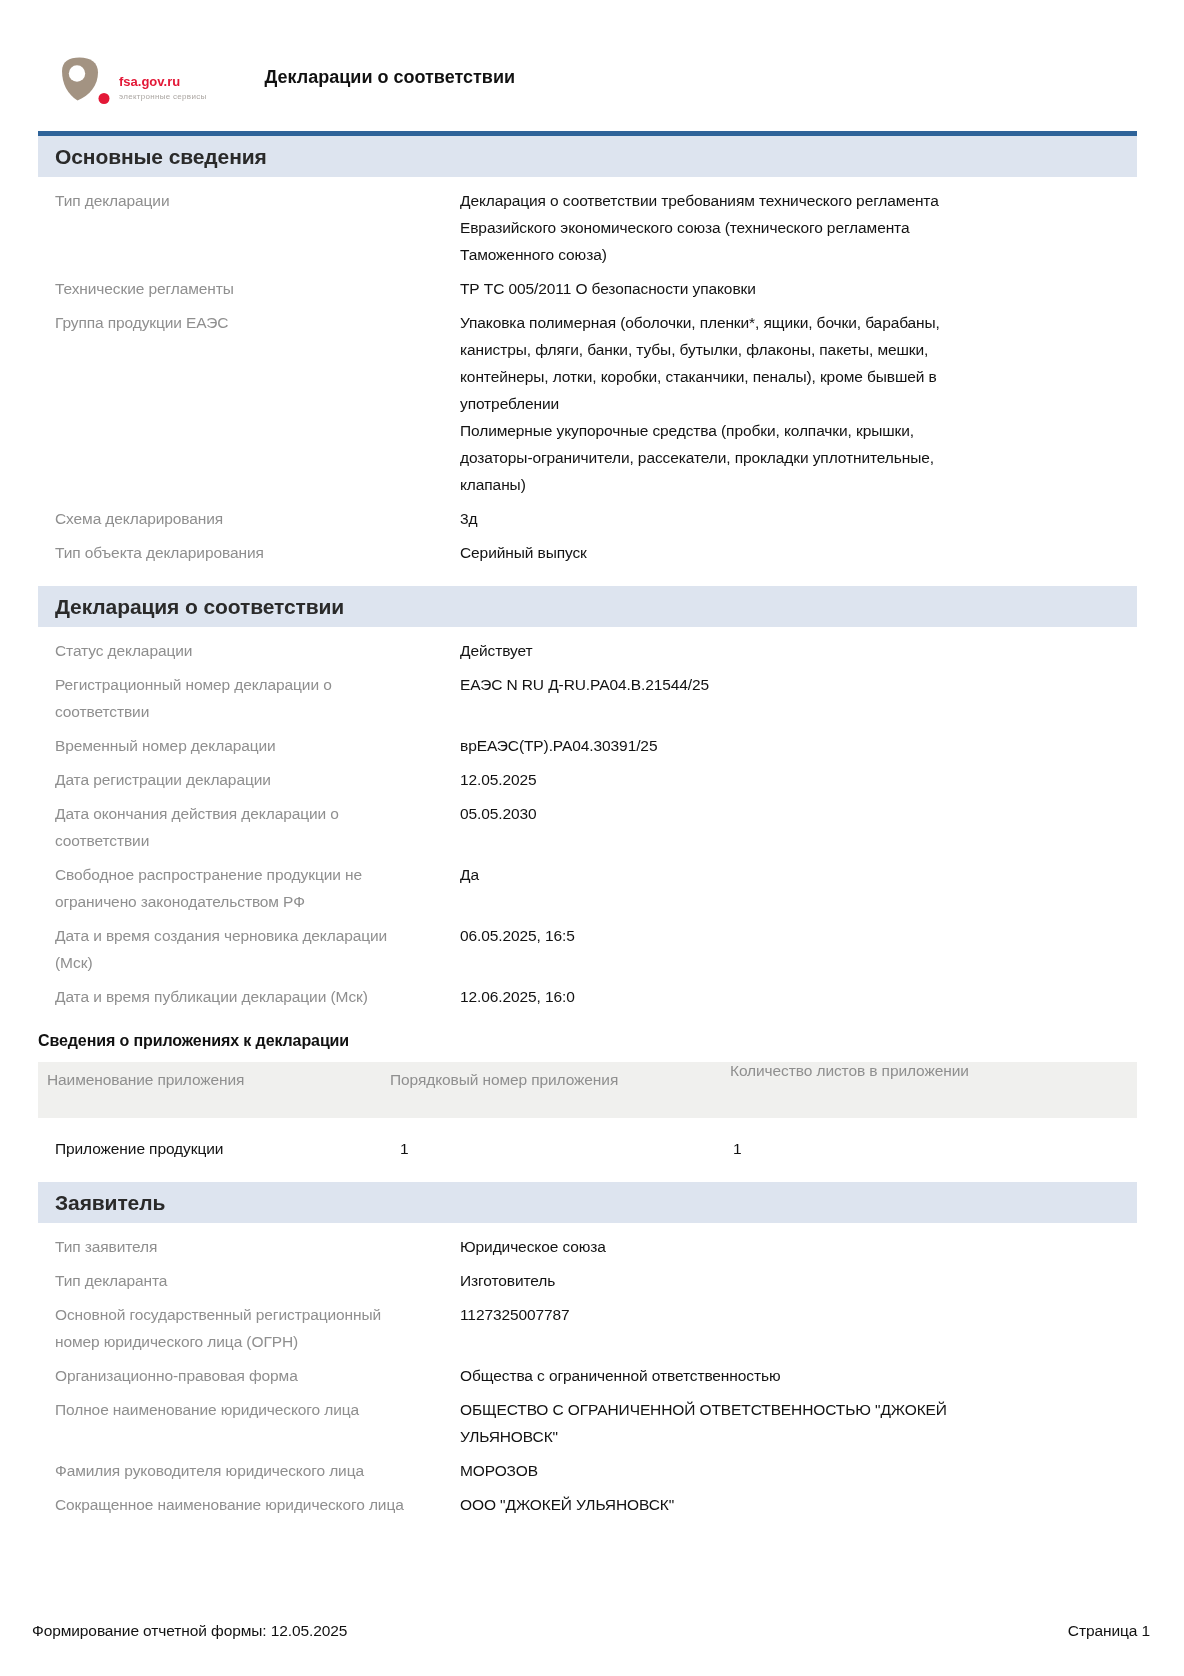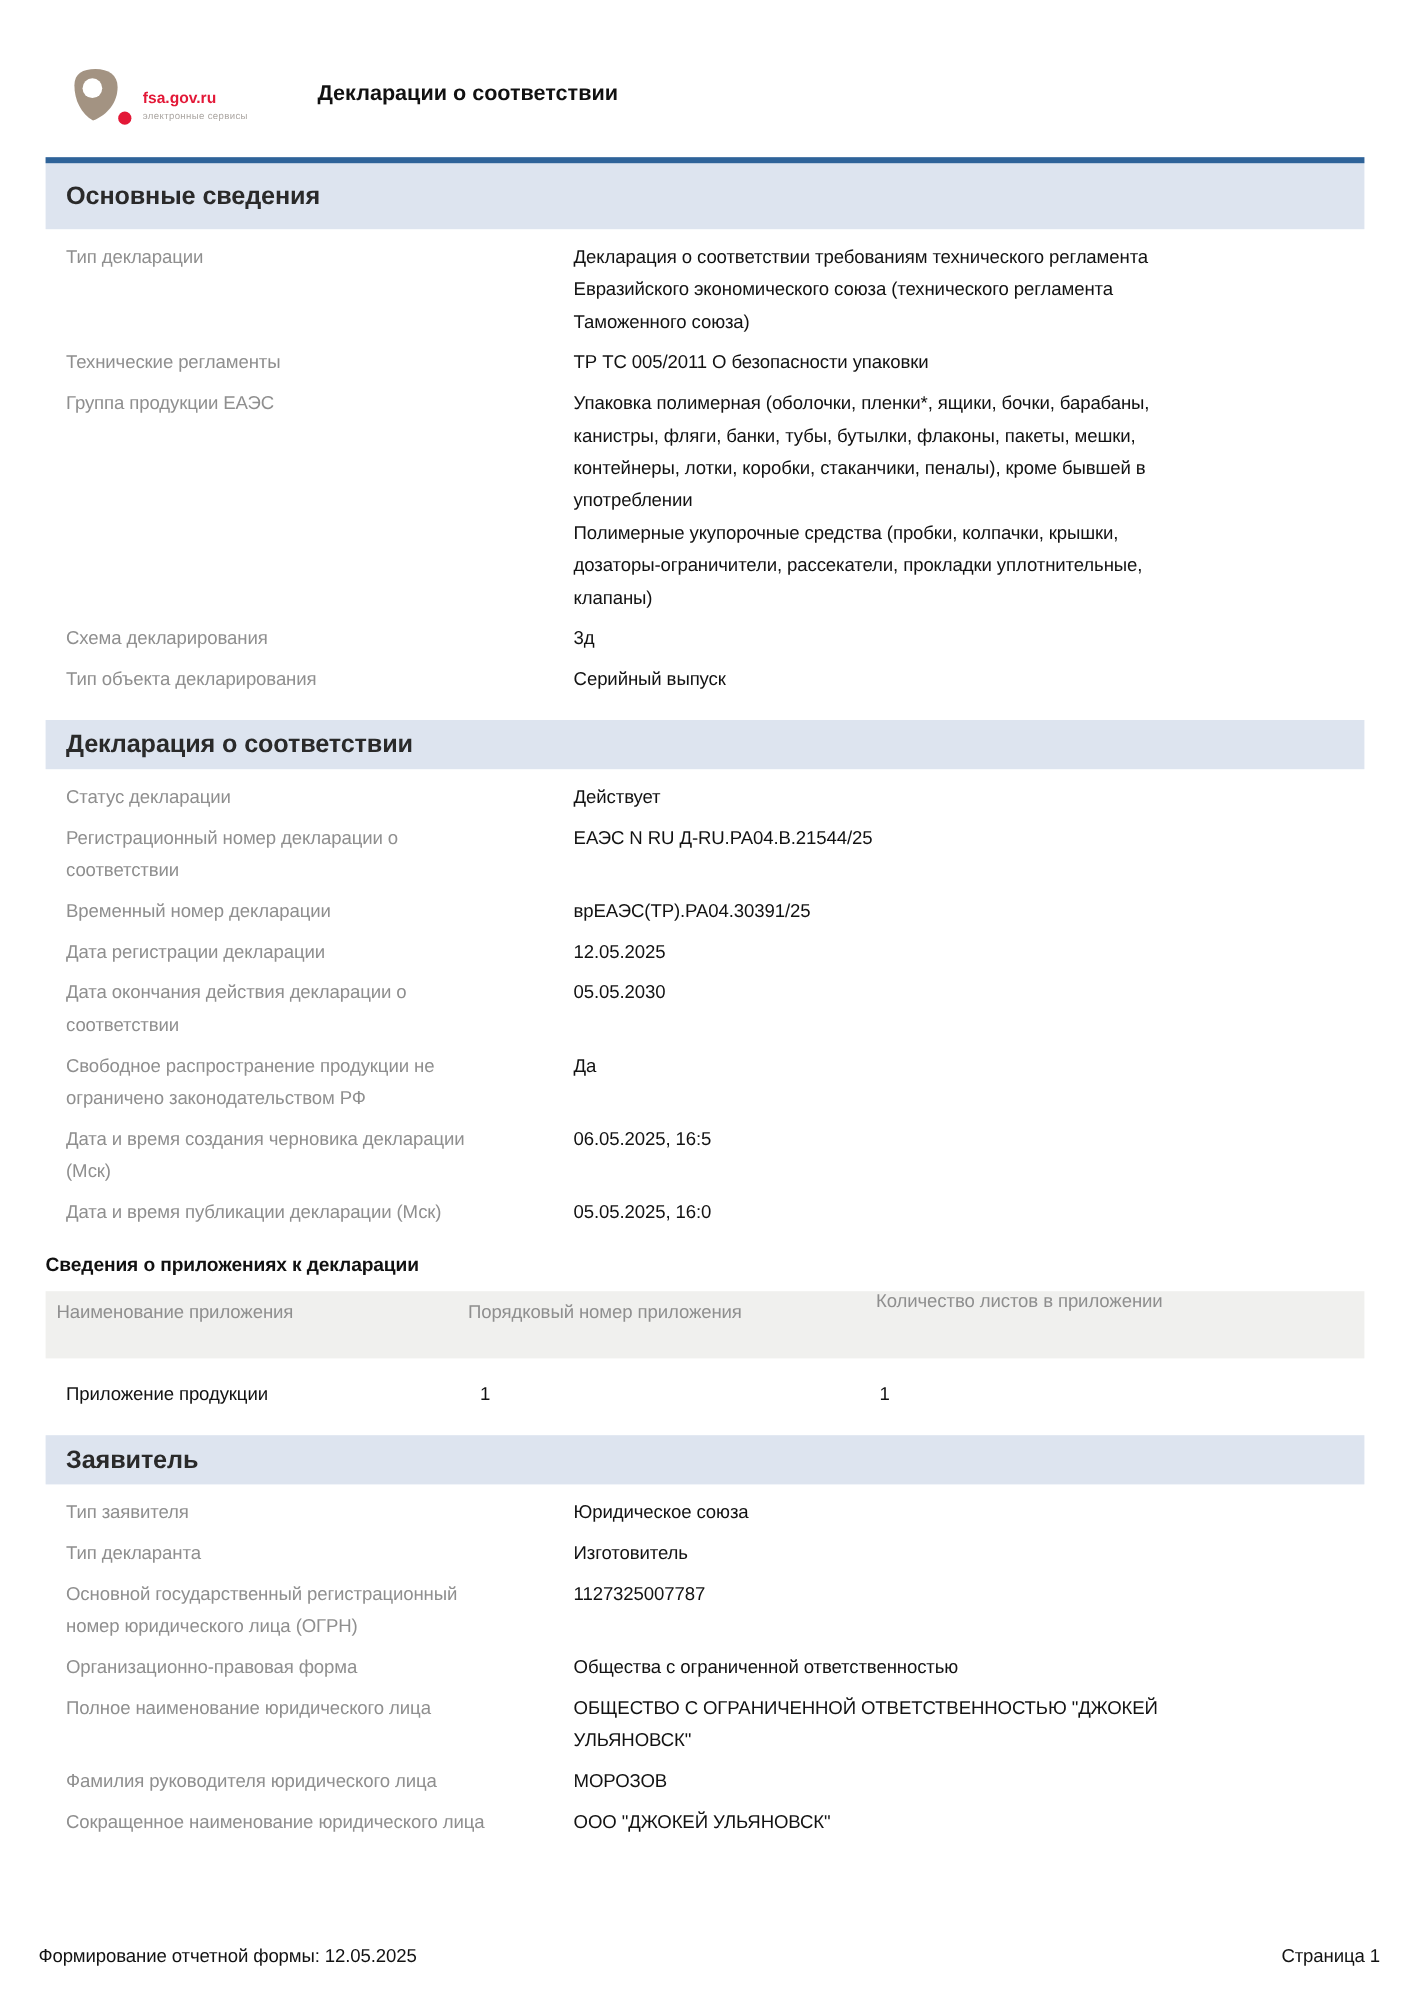--- a/index.html
+++ b/index.html
@@ -30,35 +30,35 @@
     margin-top: 20px;
     background: var(--band-bg, #dde4ef);
     height: 41px;
     display: flex;
     align-items: center;
     padding-left: 17px;
     font-size: 21px;
     font-weight: 700;
     color: #2a2a2a;
   }
-  .section-band.bordered { border-top: 5px solid var(--accent-blue, #2e6399); margin-top: 24px; height: 60px; }
+  .section-band.bordered { border-top: 5px solid var(--accent-blue, #2e6399); margin-top: 24px; height: 46px; }
 
   
   .fields { margin-top: 10px; }
   .frow { display: flex; margin-bottom: 7px; }
   .flabel {
     flex: 0 0 417px;
     padding-left: 17px;
     color: var(--label-gray, #8f8f8f);
     line-height: 27px;
     white-space: pre-line;
   }
   .fvalue {
     width: 620px;
-    margin-left: 23px;
+    margin-left: 5px;
     line-height: 27px;
     white-space: pre-line;
     color: #121212;
   }
 
   
   .subsection-title { margin: 22px 0 12px; font-size: 16px; font-weight: 700; color: #111; }
   .t-head { display: flex; background: var(--table-header-bg, #f0f0ee); height: 56px; color: var(--label-gray, #8f8f8f); }
   .t-head .c1 { flex: 0 0 352px; padding: 9px 0 0 9px; }
   .t-head .c2 { flex: 0 0 340px; padding: 9px 0 0 0; }
@@ -177,21 +177,21 @@
       </div>
 
       <div class="frow">
         <div class="flabel">Дата и время создания черновика декларации
 (Мск)</div>
         <div class="fvalue">06.05.2025, 16:5</div>
       </div>
 
       <div class="frow">
         <div class="flabel">Дата и время публикации декларации  (Мск)</div>
-        <div class="fvalue">05.05.2025, 16:0</div>
+        <div class="fvalue">12.06.2025, 16:0</div>
       </div>
     </div>
 
   <div class="subsection-title">Сведения о приложениях к декларации</div>
   <div class="attach-table">
     <div class="t-head">
       <div class="c1">Наименование приложения</div>
       <div class="c2">Порядковый номер приложения</div>
       <div class="c3">Количество листов в приложении</div>
     </div>

